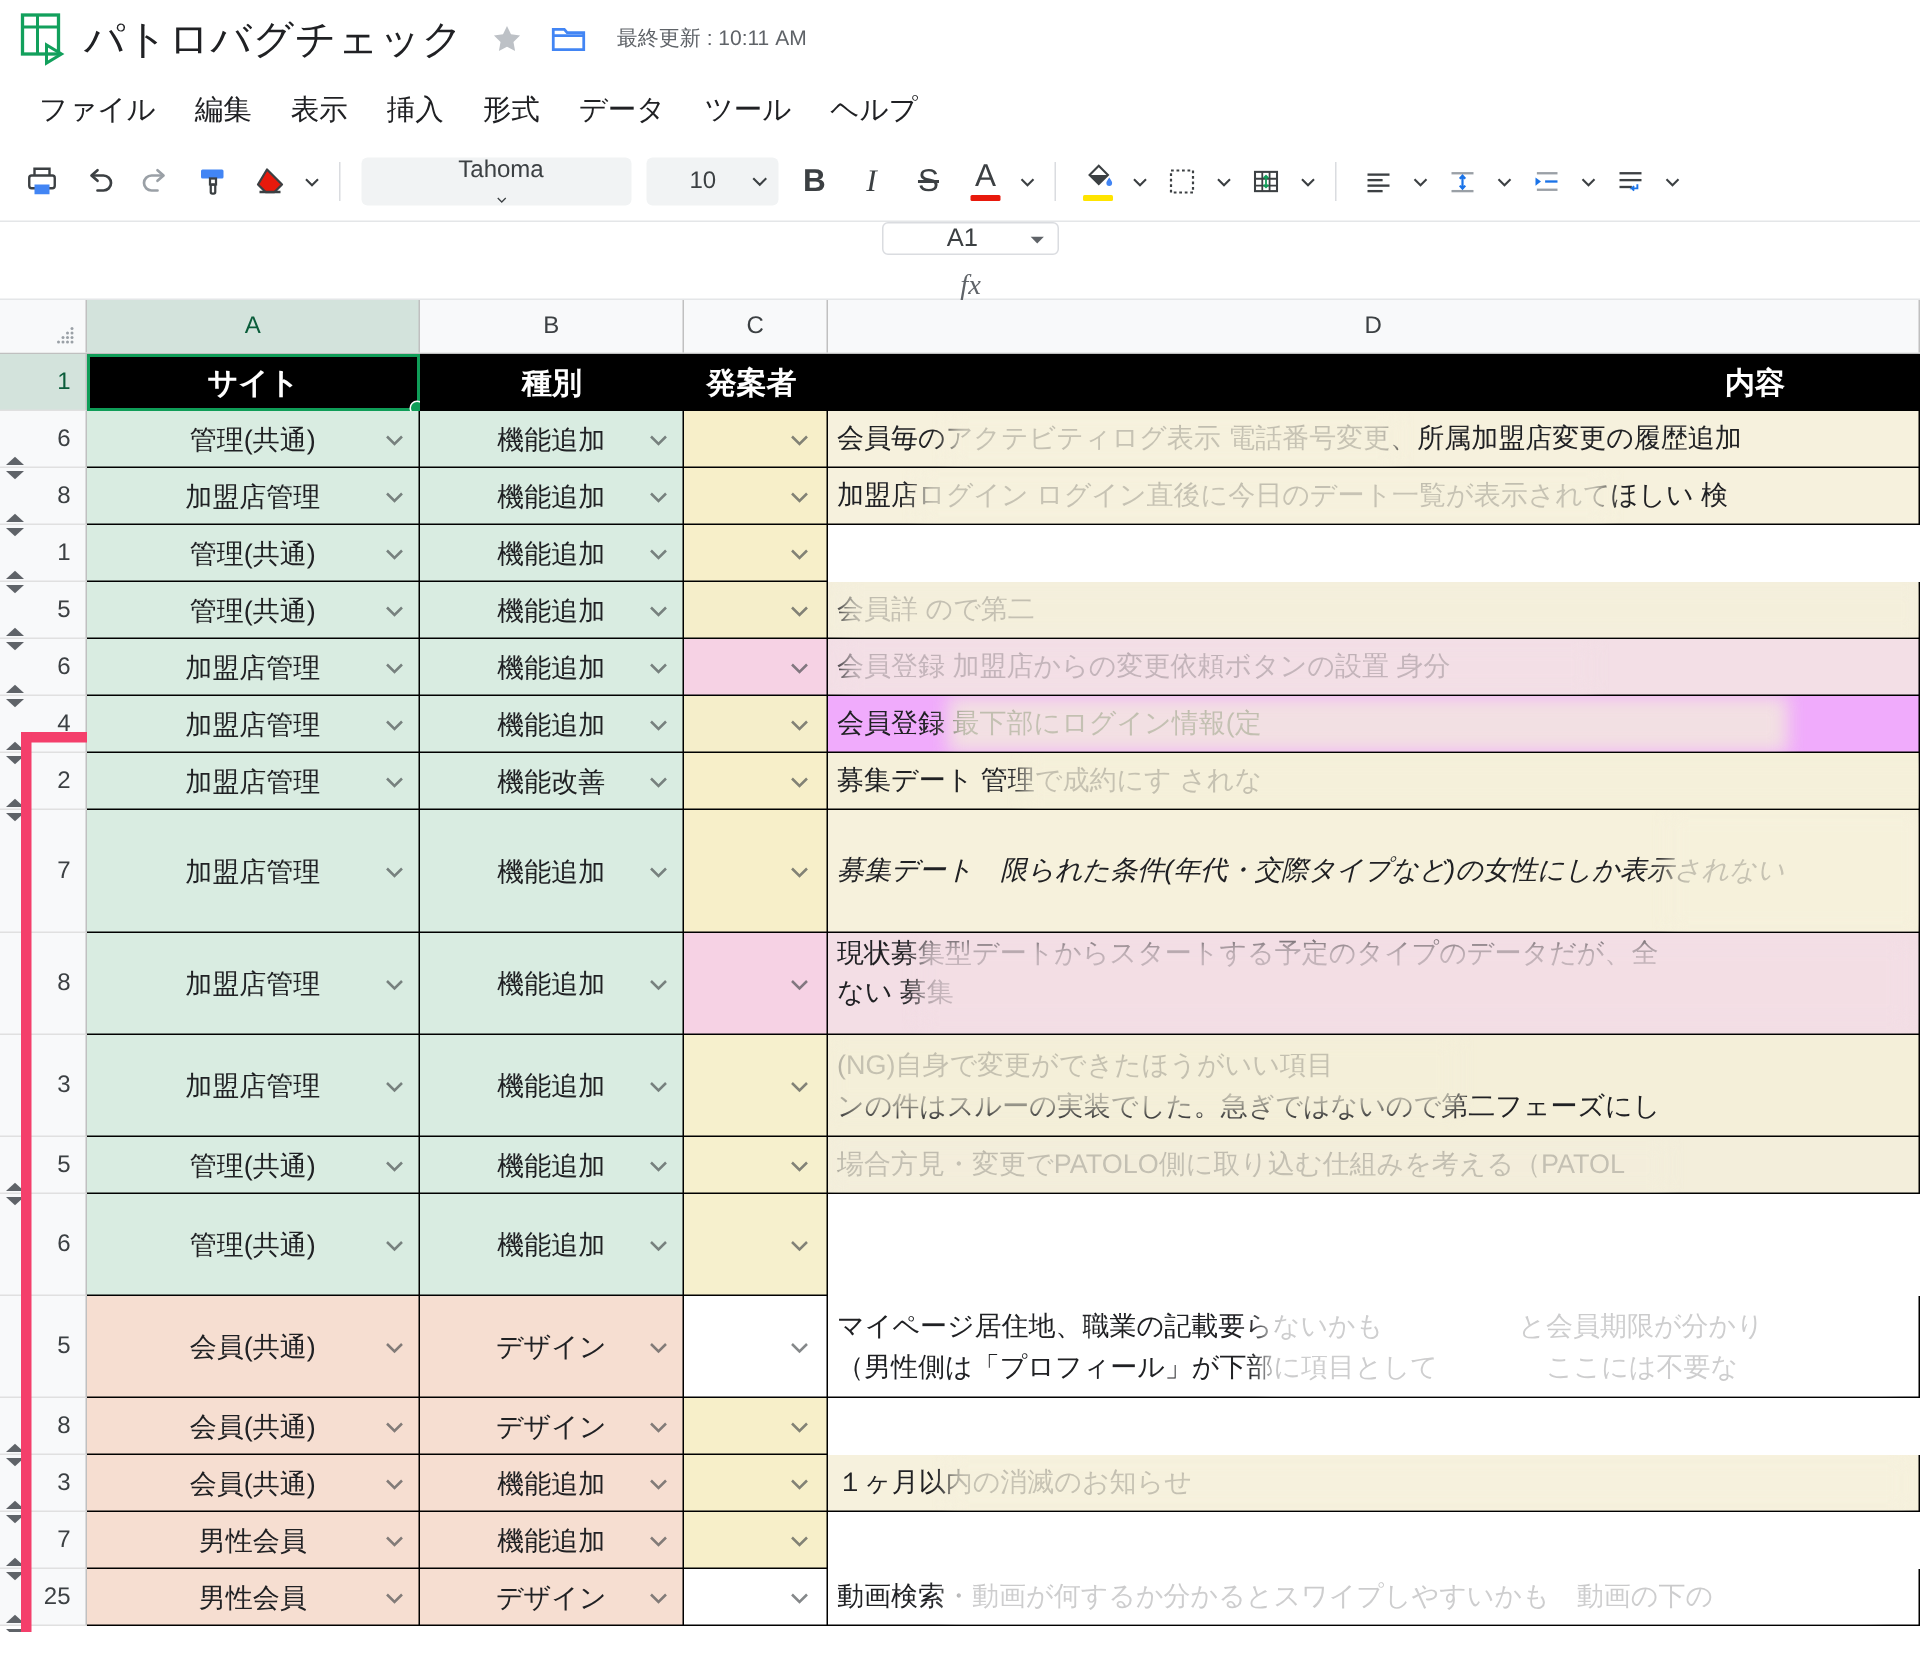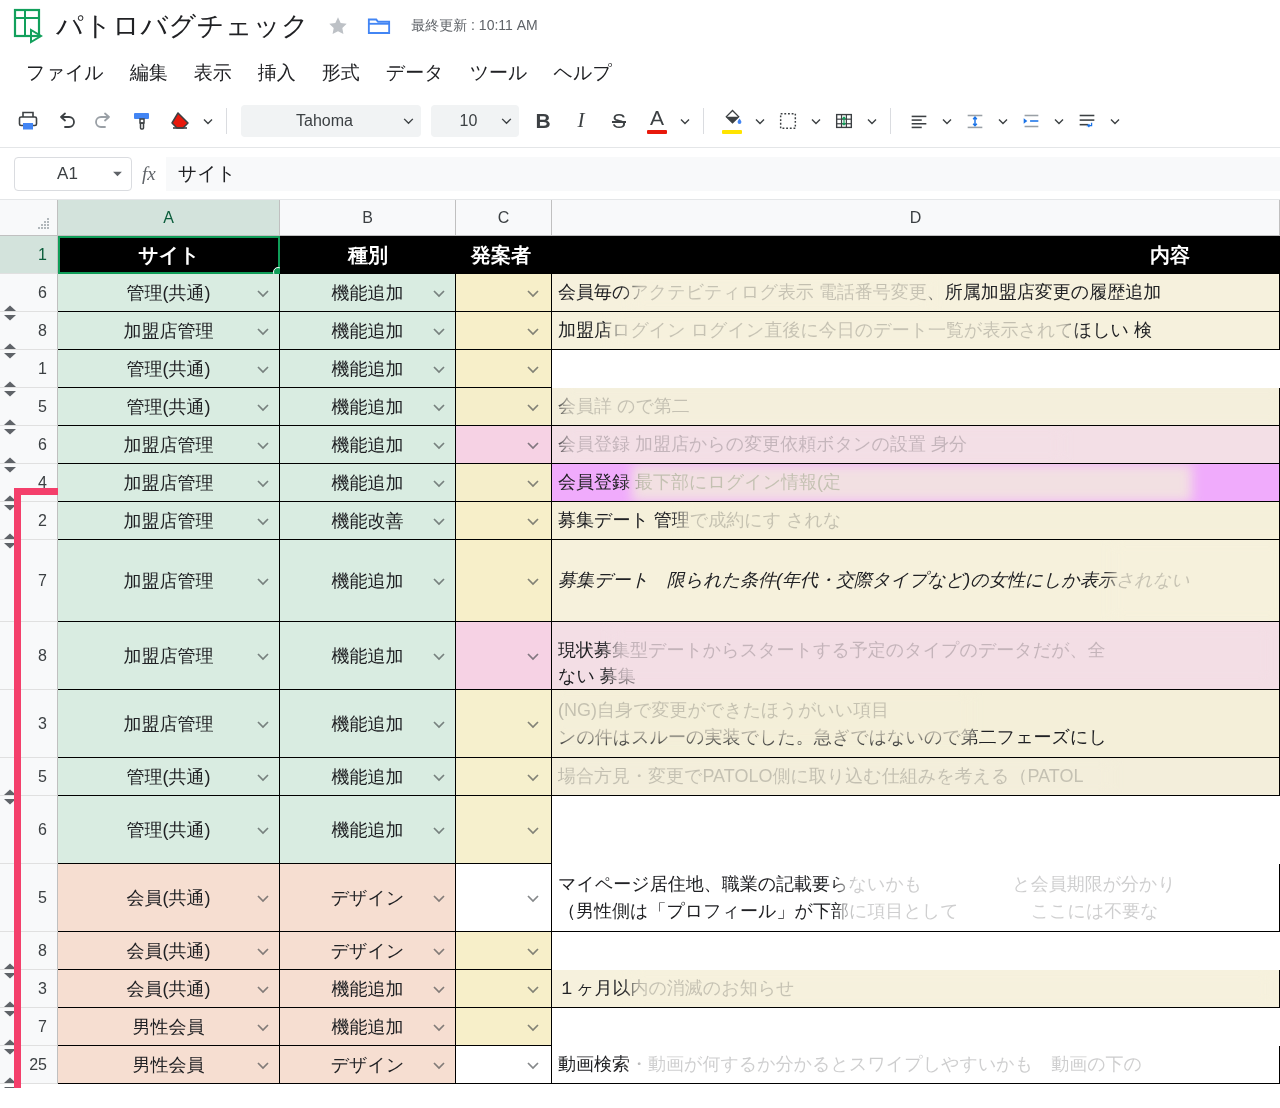--- a/index.html
+++ b/index.html
@@ -79,38 +79,39 @@
     background: #f1f3f4;
     border-radius: 4px;
     display: flex;
     align-items: center;
     padding: 0 6px 0 12px;
     gap: 6px;
     margin: 0 4px;
     flex: 0 0 auto;
   }
   .tb-select .val { font-size: 16px; color: #3c4043; white-space: nowrap; }
-  .font-select { width: 180px; justify-content: space-between; }
+  .font-select { width: 180px; justify-content: space-between; flex-direction: column; }
   .size-select { width: 88px; justify-content: space-between; }
   .tb-text {
     font-size: 21px; color: #3c4043; line-height: 1;
   }
   .tb-stack { display: flex; flex-direction: column; align-items: center; }
   .underline-red { width: 20px; height: 4px; background: #e8190c; margin-top: 2px; border-radius: 1px;}
   .underline-yellow { width: 20px; height: 4px; background: #ffe400; margin-top: 2px; border-radius: 1px;}
 
   
   .formulabar {
     height: 52px;
     display: flex;
     align-items: center;
     padding-left: 14px;
     gap: 10px;
     border-bottom: 1px solid #e4e6e8;
     background: #fff;
+    flex-direction: column;
   }
   .namebox {
     width: 118px; height: 34px;
     border: 1px solid #dadce0;
     border-radius: 4px;
     display: flex; align-items: center; justify-content: space-between;
     padding: 0 8px;
     background: #fff;
   }
   .namebox .val { font-size: 17px; color: #3c4043; flex:1; text-align:center; }
@@ -709,21 +710,21 @@
             <svg class="chev" viewBox="0 0 16 16" width="16" height="16">
               <path d="M3 6 8 11 13 6" fill="none" stroke="#3c4043" stroke-width="1.7"></path>
             </svg>
           </div>
           <div class="cell c-c" style="background: rgb(246, 210, 228);">
             <span></span>
             <svg class="chev" viewBox="0 0 16 16" width="16" height="16">
               <path d="M3 6 8 11 13 6" fill="none" stroke="#3c4043" stroke-width="1.7"></path>
             </svg>
           </div>
-          <div class="cell c-d" style="background: rgb(243, 222, 229); align-items: flex-end;"><span style="white-space: pre; line-height: 1.45; display: block;">現状募集型デートからスタートする予定のタイプのデータだが、全
+          <div class="cell c-d" style="background: rgb(243, 222, 229); align-items: flex-start;"><span style="white-space: pre; line-height: 1.45; display: block;">現状募集型デートからスタートする予定のタイプのデータだが、全
 ない 募集</span><div class="blurpatch" style="left: 60px; top: 4px; width: 660px; height: 58px; background: rgb(243, 222, 229); opacity: 0.78; filter: blur(6px);"></div></div>
         </div>
         <div class="grow" style="height: 68px;">
           <div class="cell c-a" style="background: rgb(217, 236, 225);">
             <span>加盟店管理</span>
             <svg class="chev" viewBox="0 0 16 16" width="16" height="16">
               <path d="M3 6 8 11 13 6" fill="none" stroke="#3c4043" stroke-width="1.7"></path>
             </svg>
           </div>
           <div class="cell c-b" style="background: rgb(217, 236, 225);">

